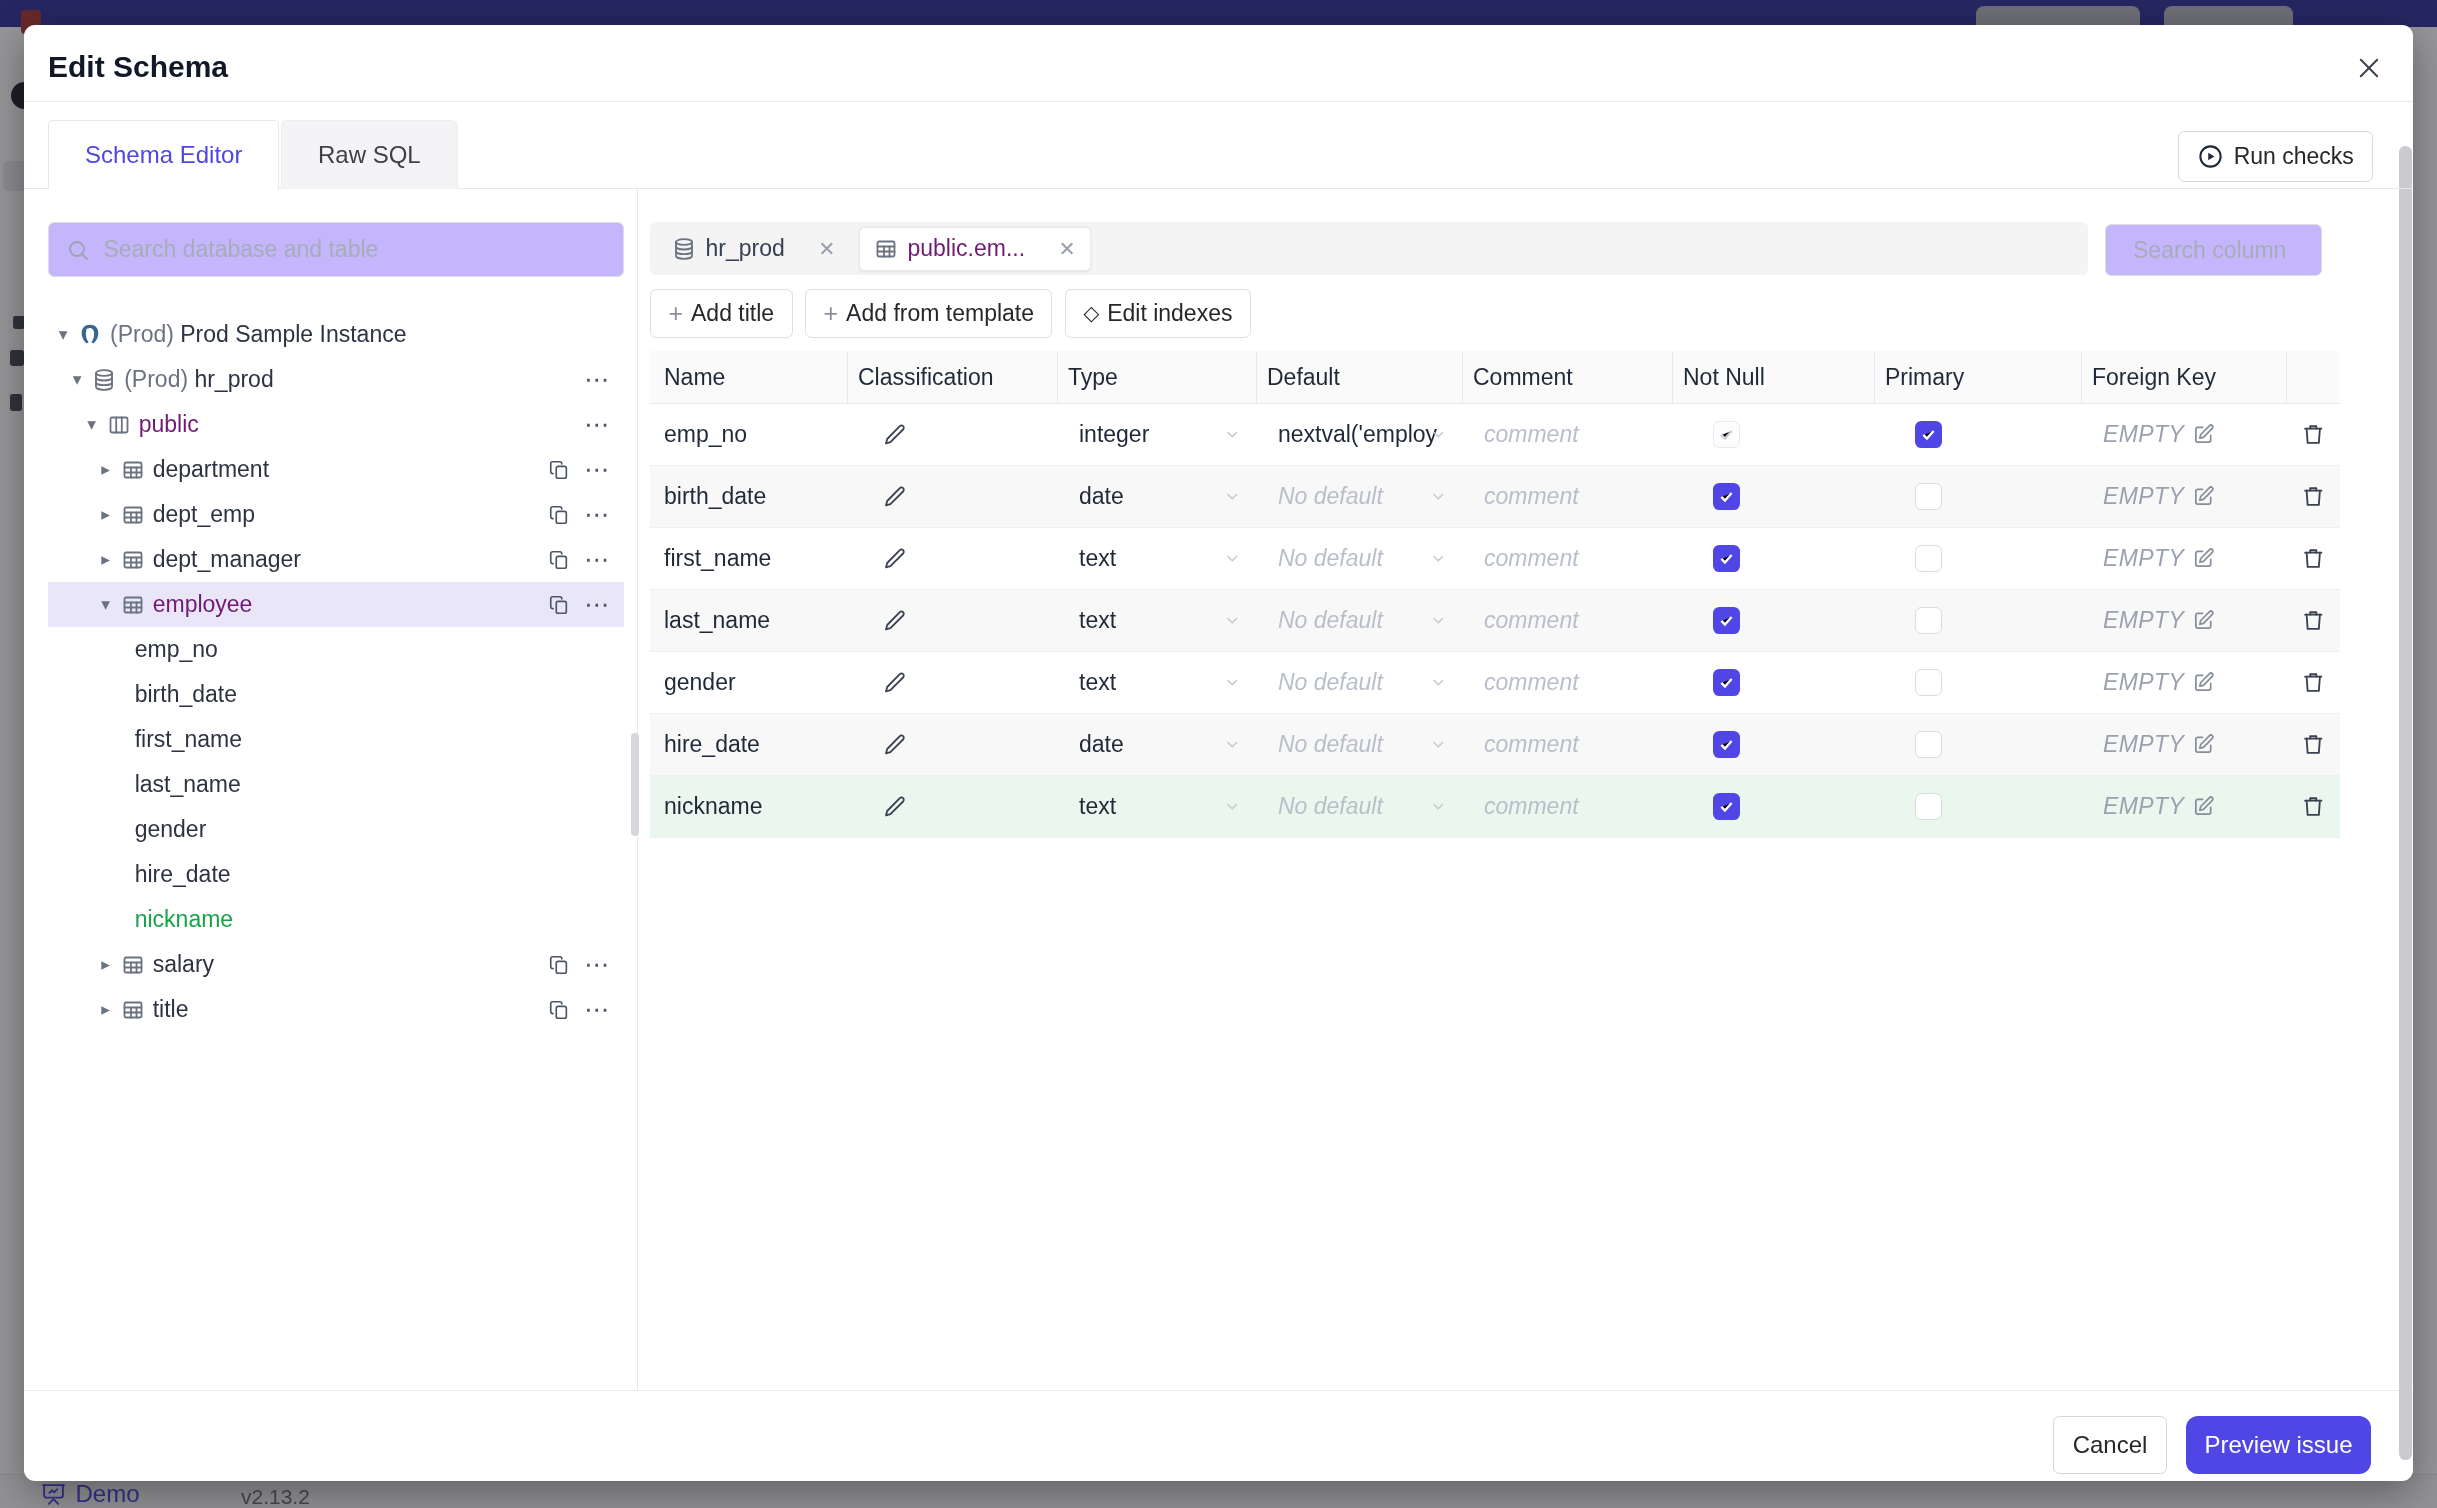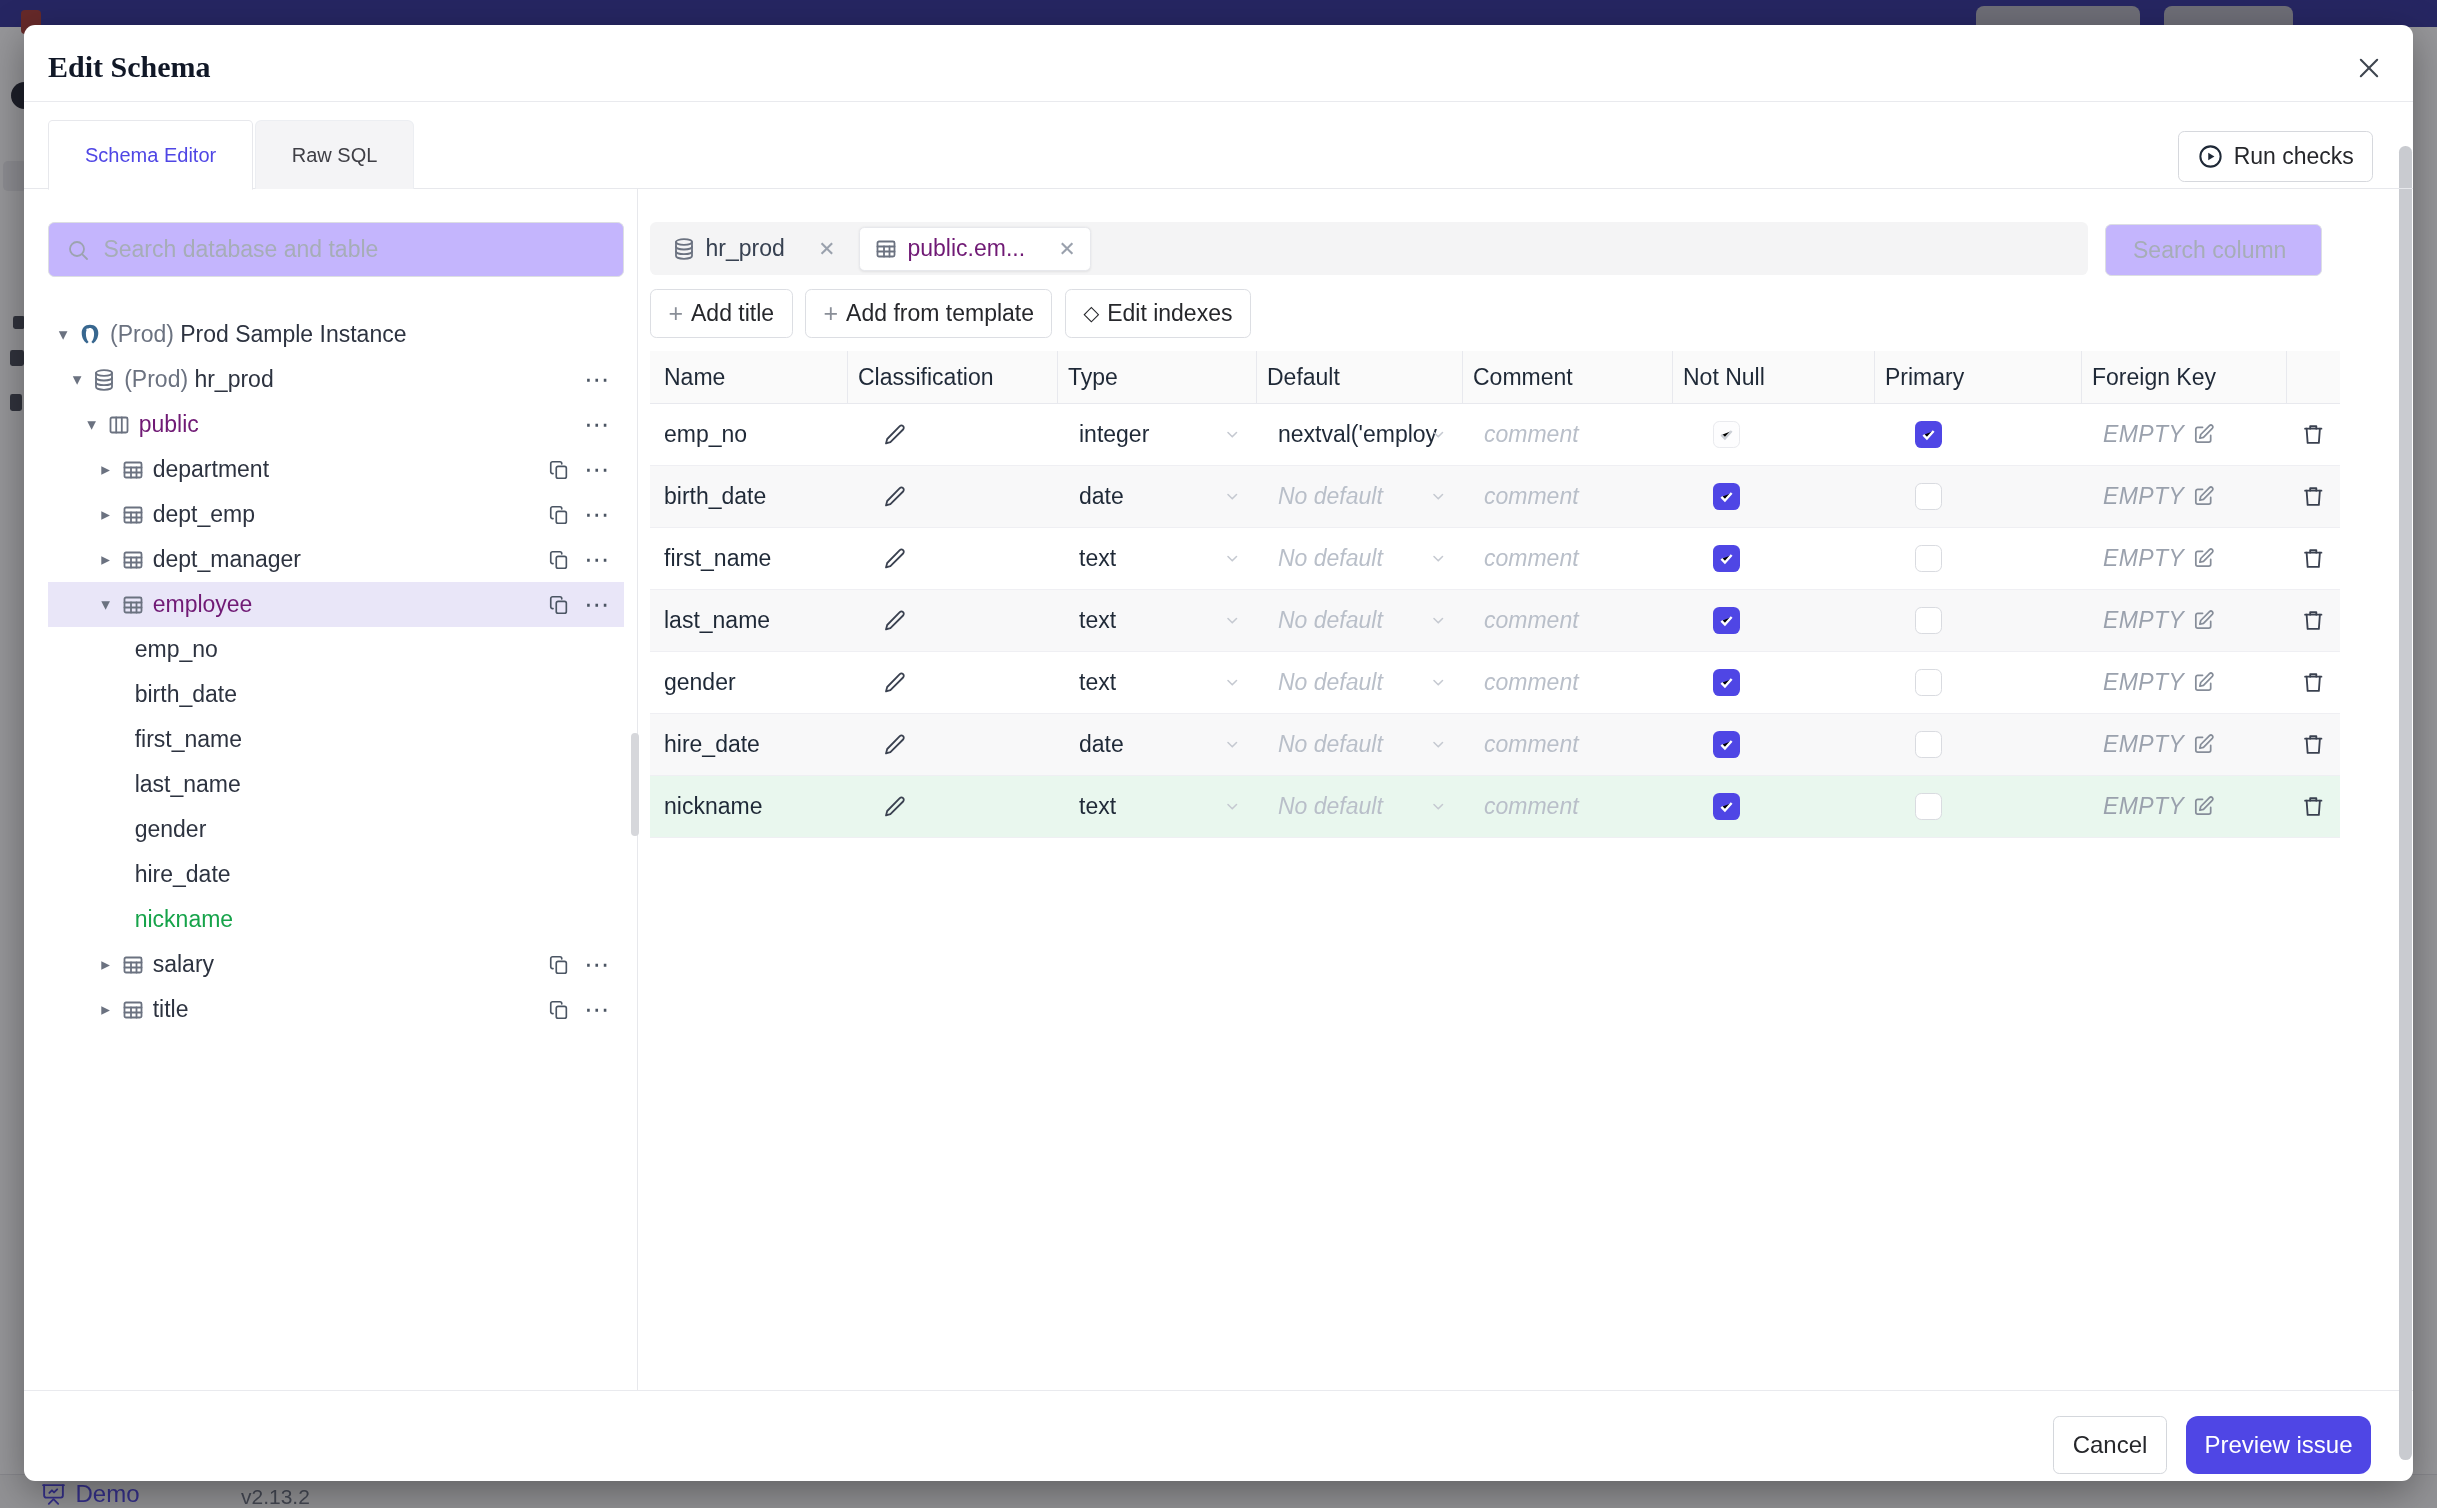--- a/index.html
+++ b/index.html
@@ -16,27 +16,27 @@
   .bd-mark{position:absolute;background:#474c58;border-radius:2.4px;}
   .bottombar{position:absolute;left:0;top:1474px;width:100%;height:35px;background:#f7f7f8;border-top:0.8px solid #e3e4e8;}
   .demo{position:absolute;left:41px;top:1480px;display:flex;align-items:center;gap:9.5px;color:#4f46e5;font-size:24px;}
   .demo .icn{width:25px;height:25px;color:#4f46e5;}
   .version{position:absolute;left:241px;top:1485px;font-size:21px;color:#6b7280;}
   
   .overlay{position:absolute;inset:0;background:rgba(22,22,29,.45);}
   
   .modal{position:absolute;left:24px;top:25px;width:2389px;height:1456px;background:#fff;
          border-radius:11px;box-shadow:0 11px 39px rgba(0,0,0,.35);overflow:hidden;}
-  .m-title{position:absolute;left:24px;top:25px;font-size:30px;font-weight:600;color:#111827;font-family:Liberation Serif, serif;}
+  .m-title{position:absolute;left:24px;top:25px;font-size:30px;font-weight:600;color:#111827;}
   .m-close{position:absolute;left:2326px;top:24px;width:38px;height:38px;display:flex;align-items:center;justify-content:center;color:#3f4650;cursor:pointer;}
   .m-close .icn{width:28px;height:28px;}
   .hdr-div{position:absolute;left:0;top:76px;width:100%;height:0.8px;background:#e9eaee;}
   
   .tabs{position:absolute;left:24px;top:95px;height:69px;display:flex;z-index:3;}
-  .tab{display:flex;align-items:center;justify-content:center;padding:12px 36px;font-size:20px;box-sizing:border-box;}
+  .tab{display:flex;align-items:center;justify-content:center;padding:12px 36px;font-size:24px;box-sizing:border-box;}
   .tab.active{background:#fff;border:0.8px solid #e7e8ec;border-bottom:0.8px solid #fff;height:70px;color:#4f46e5;border-radius:4.7px 4.7px 0 0;}
   .tab.inactive{background:#f4f4f6;border:0.8px solid #eceef2;border-bottom:none;color:#3f3f46;border-radius:6.3px 6.3px 0 0;margin-left:1.6px;}
   .tabs-div{position:absolute;left:0;top:163px;width:100%;height:0.8px;background:#e7e8ec;z-index:2;}
   .run-checks{position:absolute;left:2154px;top:106px;width:193px;height:49px;border:0.8px solid #d6d8dd;border-radius:6.3px;
       display:flex;align-items:center;justify-content:center;gap:9.5px;font-size:23px;color:#26272b;background:#fff;z-index:3;}
   .run-checks .icn{width:27px;height:27px;color:#1f2937;}
   
   .sidebar{position:absolute;left:24px;top:197px;width:576px;}
   .search-box{position:relative;height:55px;border:0.8px solid #dcdee3;border-radius:6.3px;display:flex;align-items:center;box-sizing:border-box;background:#c4b5fd;}
   .search-box .icn{width:24px;height:24px;color:#9ca3af;margin:0 11px 0 17.4px;}

